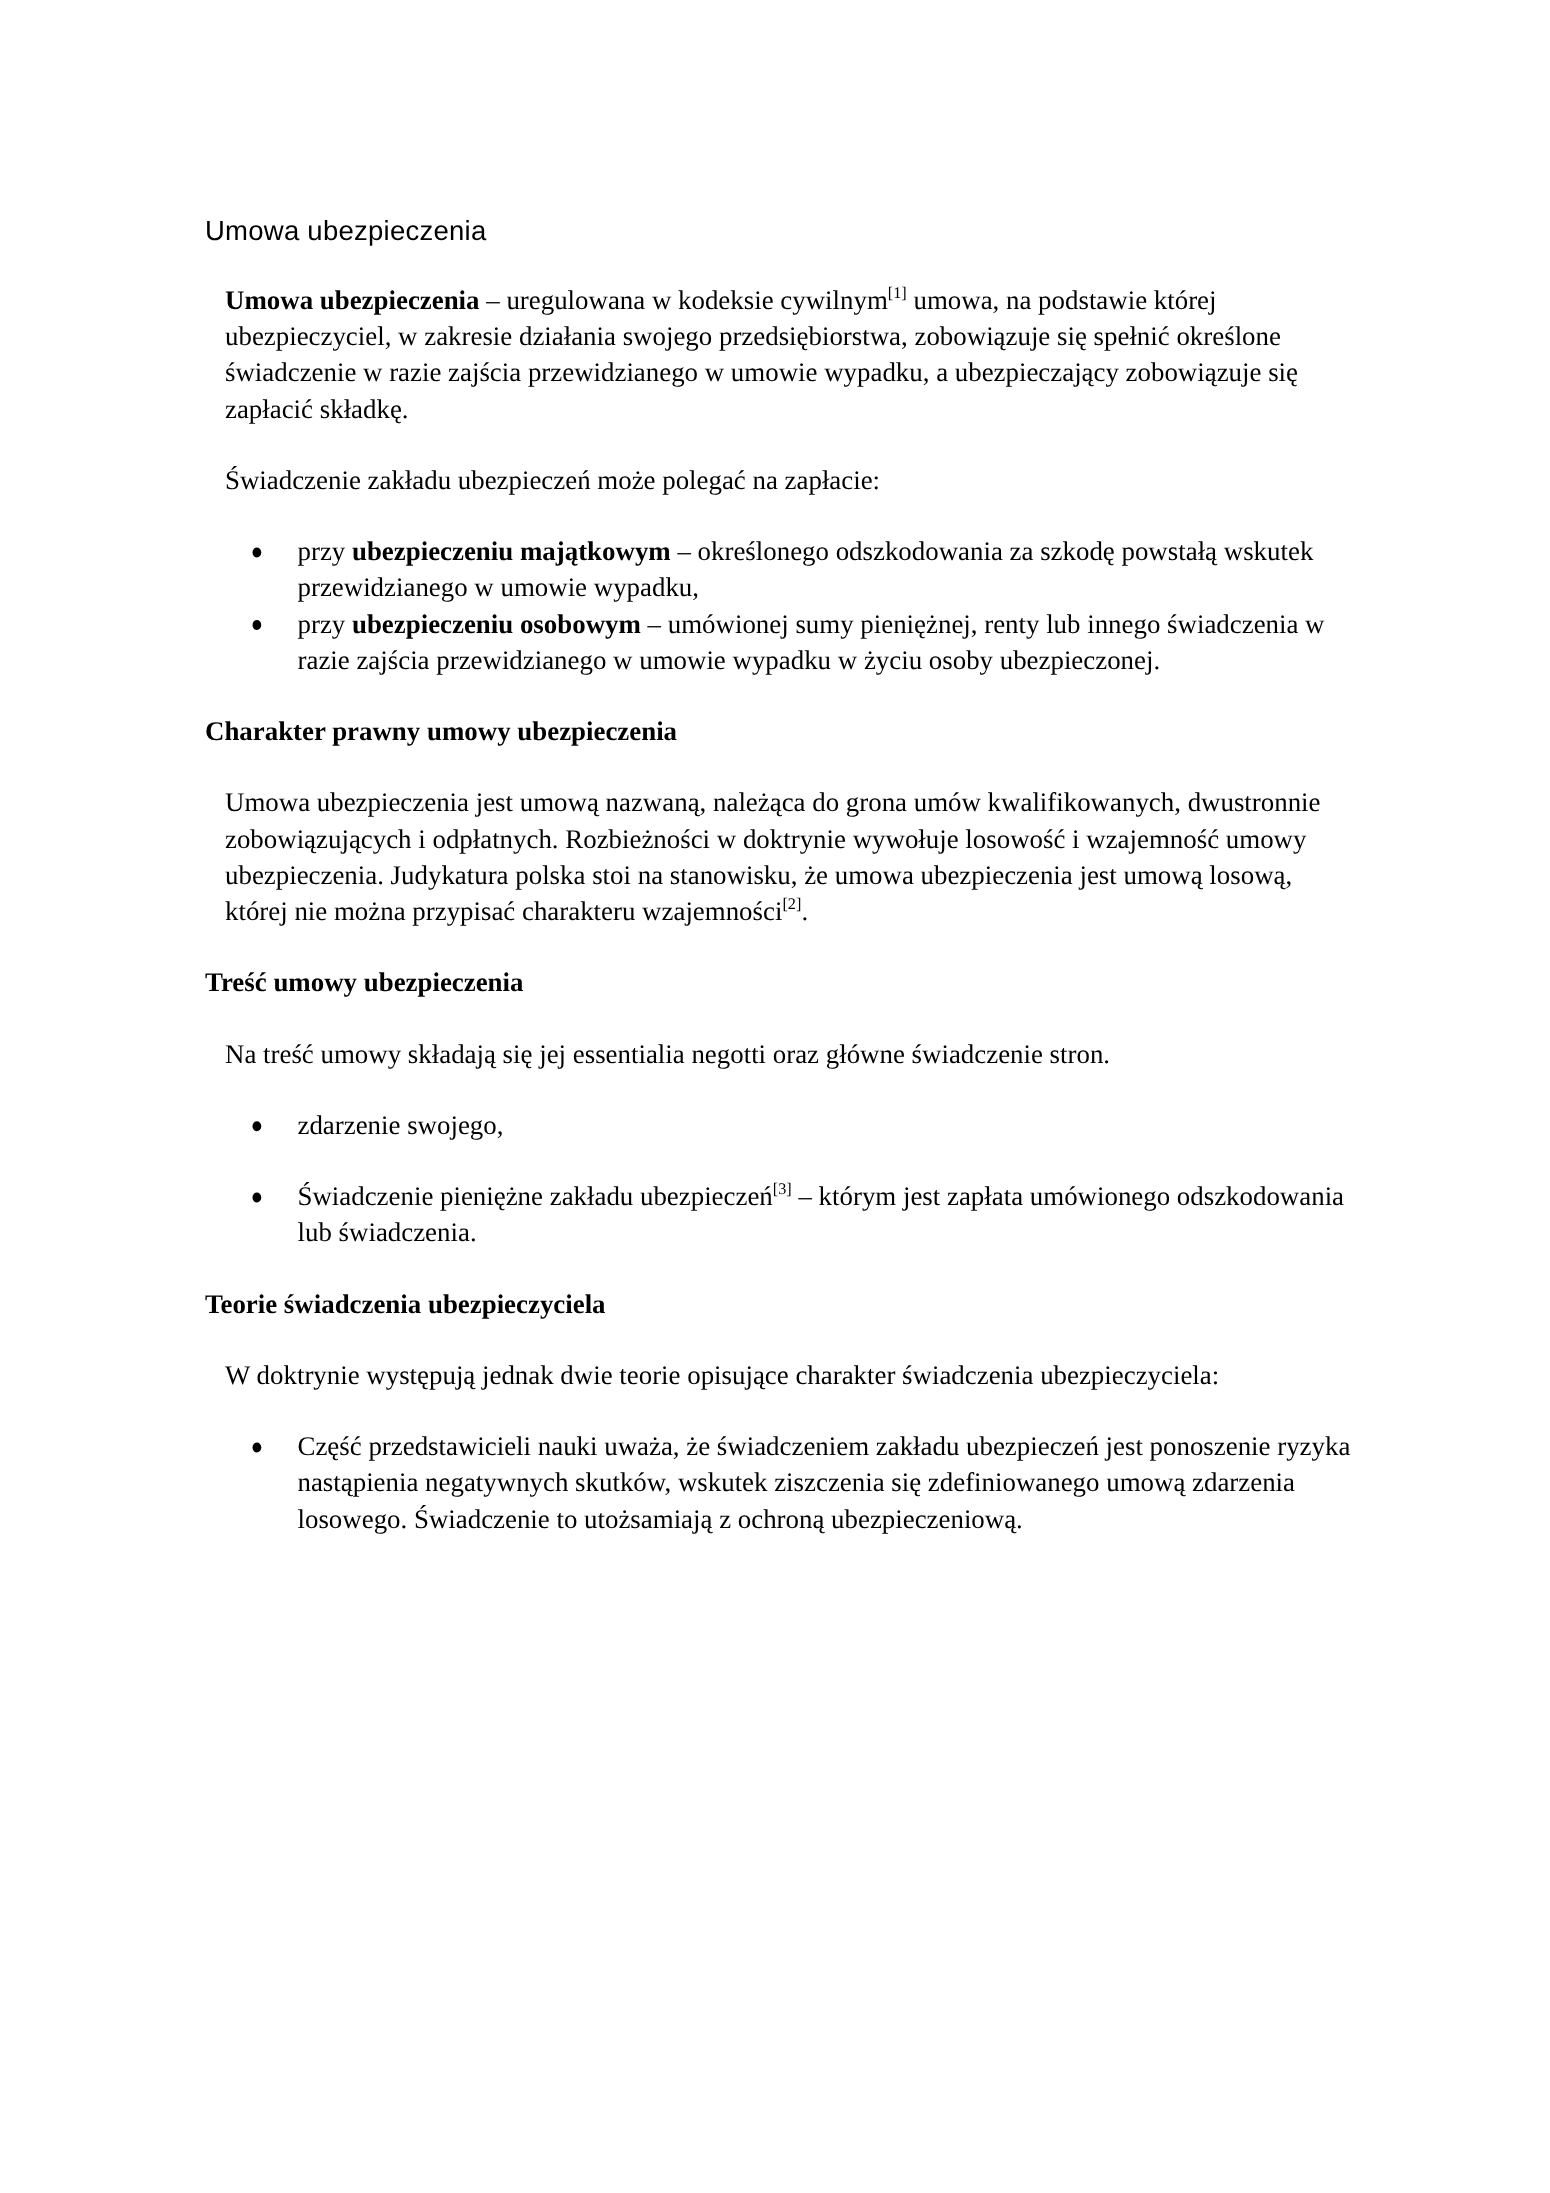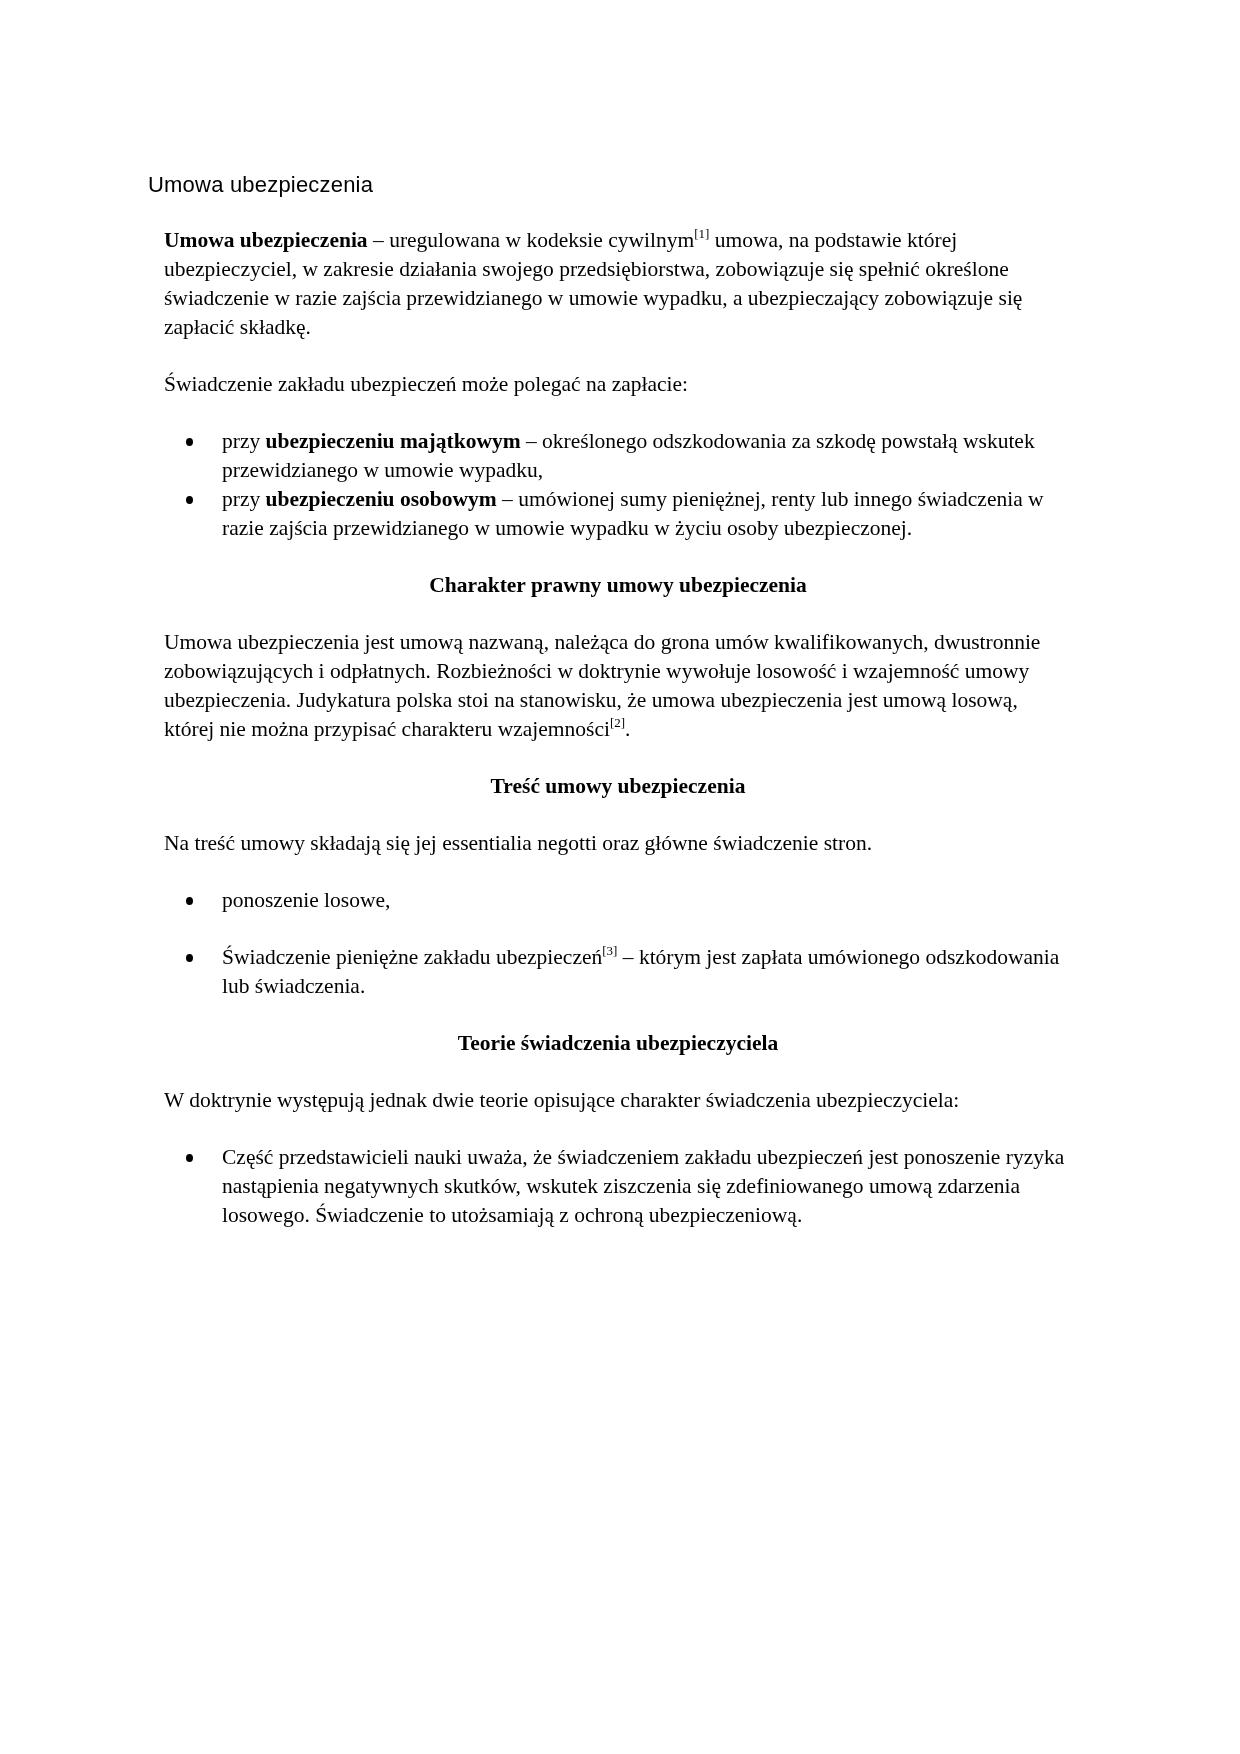--- a/index.html
+++ b/index.html
@@ -10,21 +10,21 @@
     body {
       width: 1240px;
       height: 1754px;
       position: relative;
       overflow: hidden;
       color: #000000;
       font-family: "Liberation Serif", "DejaVu Serif", serif;
     }
     .page {
       position: absolute;
-      left: 148px;
+      left: 164px;
       top: 172px;
       width: 940px;
     }
     .doc-title {
       font-family: "Liberation Sans", "DejaVu Sans", sans-serif;
       font-size: 22px;
       font-weight: normal;
       margin: 0;
       line-height: 26px;
       letter-spacing: 0.2px;
@@ -35,21 +35,20 @@
       margin: 16px;
     }
     .p-intro { margin-top: 28px; }
     .p-gap { margin-top: 28px; }
     h2 {
       font-size: 21.5px;
       font-weight: bold;
       line-height: 29px;
       margin: 0;
       margin-top: 28px;
-      text-align: center;
     }
     ul {
       list-style: none;
       margin: 28px 0 0 0;
       padding: 0;
     }
     li {
       position: relative;
       padding-left: 74px;
       font-size: 21.5px;
@@ -86,21 +85,21 @@
     <li><span class="bullet"></span><span>przy </span><b>ubezpieczeniu majątkowym</b><span> – określonego odszkodowania za szkodę powstałą wskutek przewidzianego w umowie wypadku,</span></li>
     <li><span class="bullet"></span><span>przy </span><b>ubezpieczeniu osobowym</b><span> – umówionej sumy pieniężnej, renty lub innego świadczenia w razie zajścia przewidzianego w umowie wypadku w życiu osoby ubezpieczonej.</span></li>
   </ul>
 
   <h2>Charakter prawny umowy ubezpieczenia</h2>
   <p class="p-gap"><span>Umowa ubezpieczenia jest umową nazwaną, należąca do grona umów kwalifikowanych, dwustronnie zobowiązujących i odpłatnych. Rozbieżności w doktrynie wywołuje losowość i wzajemność umowy ubezpieczenia. Judykatura polska stoi na stanowisku, że umowa ubezpieczenia jest umową losową, której nie można przypisać charakteru wzajemności</span><sup>[2]</sup><span>.</span></p>
 
   <h2>Treść umowy ubezpieczenia</h2>
   <p class="p-gap">Na treść umowy składają się jej essentialia negotti oraz główne świadczenie stron.</p>
   <ul>
-    <li><span class="bullet"></span><span>ponoszenie losowe,</span></li>
+    <li><span class="bullet"></span><span>zdarzenie swojego,</span></li>
   </ul>
 
   <ul>
     <li><span class="bullet"></span><span>Świadczenie pieniężne zakładu ubezpieczeń</span><sup>[3]</sup><span> – którym jest zapłata umówionego odszkodowania lub świadczenia.</span></li>
   </ul>
 
   <h2>Teorie świadczenia ubezpieczyciela</h2>
   <p class="p-gap">W doktrynie występują jednak dwie teorie opisujące charakter świadczenia ubezpieczyciela:</p>
   <ul>
     <li><span class="bullet"></span><span>Część przedstawicieli nauki uważa, że świadczeniem zakładu ubezpieczeń jest ponoszenie ryzyka nastąpienia negatywnych skutków, wskutek ziszczenia się zdefiniowanego umową zdarzenia losowego. Świadczenie to utożsamiają z ochroną ubezpieczeniową.</span></li>

